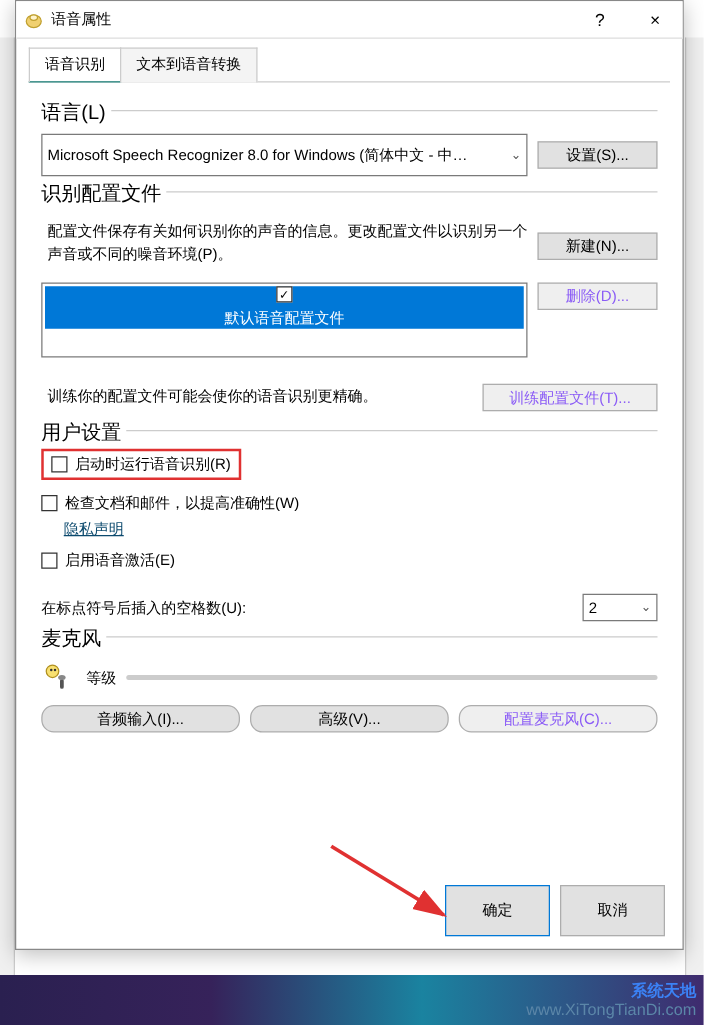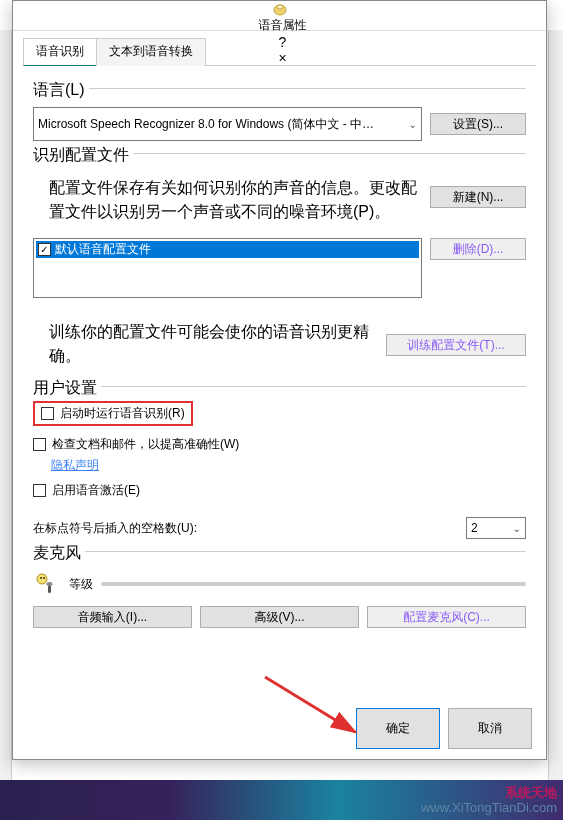--- a/index.html
+++ b/index.html
@@ -22,21 +22,20 @@
     background: #fff;
     box-shadow: 0 4px 16px rgba(0,0,0,0.25);
   }
   .titlebar {
     height: 30px;
     display: flex;
     align-items: center;
     padding: 0 0 0 6px;
     border-bottom: 1px solid #ddd;
     background: #fff;
-    flex-direction: column;
   }
   .titlebar .app-icon {
     width: 16px; height: 16px;
     margin-right: 6px;
     display: inline-flex; align-items:center; justify-content:center;
   }
   .titlebar .title { flex: 1; font-size: 12px; }
   .titlebar .tbtn {
     width: 44px; height: 30px;
     display: flex; align-items: center; justify-content: center;
@@ -103,68 +102,69 @@
     font-size: 12px;
     display:inline-flex; align-items:center; justify-content:center;
     padding: 0 8px;
     cursor: default;
   }
   .btn.wide { min-width: 140px; }
   .btn.disabled {
     color: #8b5cf6;
     background: #efefef;
   }
-  .desc { font-size: 16px; color: #000; line-height: 1.5; margin: 4px 0 6px 16px; }
+  .desc { font-size: 12px; color: #000; line-height: 1.5; margin: 4px 0 6px 5px; }
   .listbox {
     border: 1px solid #7a7a7a;
     background: #fff;
     height: 60px;
     padding: 2px;
     font-size: 12px;
     width: 100%;
   }
   .list-item {
     display: flex; align-items: center; gap: 4px;
     padding: 0 2px;
+    flex-direction: column;
   }
   .list-item.selected {
     background: #0078d7;
     color: #fff;
   }
   .cbox {
     width: 13px; height: 13px;
     border: 1px solid #333;
     background: #fff;
     display: inline-flex; align-items: center; justify-content: center;
     font-size: 10px;
     color: #000;
   }
   .cbox.checked::after { content: "✓"; color:#000; }
   .check-row { display:flex; align-items:center; gap:6px; margin:4px 0; }
-  .link { color: #3b82f6; text-decoration: underline; cursor: pointer; margin-left: 18px; }
+  .link { color: #0c4a6e; text-decoration: underline; cursor: pointer; margin-left: 18px; }
   .redbox { border: 2px solid #e03131; padding: 2px 6px; display:inline-flex; align-items:center; gap:6px; }
   .num-select {
     width: 60px; height: 22px;
     border: 1px solid #7a7a7a;
     background: #fff;
     display:flex; align-items:center; justify-content:space-between;
     padding: 0 4px;
     font-size: 12px;
     margin-left: auto;
   }
   .mic-icon { width: 28px; height: 28px; display:inline-flex; align-items:center; justify-content:center; }
   .slider {
     flex: 1;
     height: 4px;
     background: #ccc;
     position: relative;
     border-radius: 2px;
   }
   .btnrow3 { display:flex; gap:8px; justify-content:space-between; margin-top:8px; }
-  .btnrow3 .btn { flex:1; min-width:0; }
+  .btnrow3 .btn { flex:1; min-width:0;border-radius:10px; }
   .dlg-buttons {
     position: absolute;
     bottom: 10px; right: 14px;
     display: flex; gap: 8px;
   }
   .dlg-buttons .btn { min-width: 84px; height: 41px; background:#e1e1e1; }
   .dlg-buttons .btn.primary { border: 1px solid #0078d7; }
   .arrow-annot {
     position: absolute;
     left: 260px; top: 672px;
@@ -173,21 +173,21 @@
   }
   .watermark {
     position: absolute;
     right: 6px; bottom: 4px;
     font-size: 13px;
     color: #5b86a8;
     font-family: "SimSun","Segoe UI",sans-serif;
     text-align: right;
     line-height: 1.2;
   }
-  .watermark .line1 { font-weight: bold; color:#be185d; }
+  .watermark .line1 { font-weight: bold; color:#3b82f6; }
   .bg-strip {
     position:absolute; left:0; bottom:0; height:40px; width:100%;
     background: linear-gradient(90deg,#2a2050,#36225a 30%,#1a83a0 60%, #3f2b6e);
     z-index:-1;
   }
   .left-cut {
     position:absolute; left:0; top:30px; bottom:40px; width:12px;
     background:#f0f0f0; border-right:1px solid #ccc;
   }
   .right-cut {

